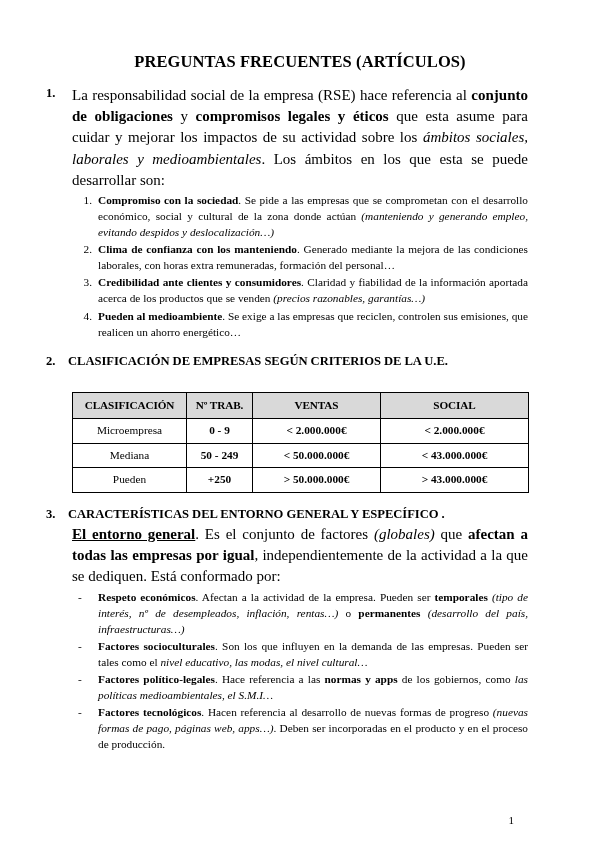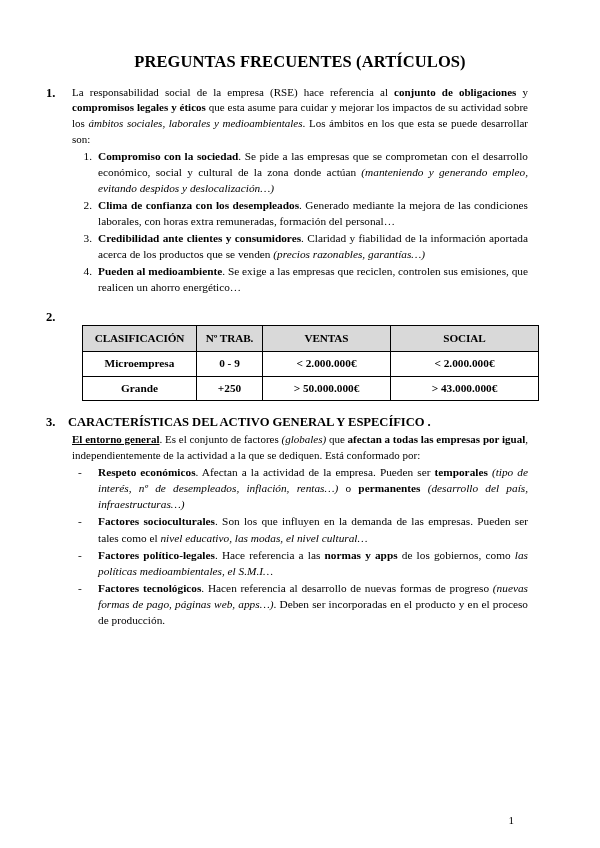--- a/index.html
+++ b/index.html
@@ -54,21 +54,21 @@
   }
   .section-num {
     position: absolute;
     left: 0;
     top: 0;
     font-weight: bold;
   }
 
   
   .para {
-    font-size: 11px;
+    font-size: 15px;
     line-height: 1.42;
     text-align: justify;
     margin: 2px 0 0 0;
     padding-left: 26px;
     hyphens: none;
   }
 
   
   ol.sublist {
     list-style: none;
@@ -114,21 +114,20 @@
   }
 
   b, .b { font-weight: bold; }
   i, .i { font-style: italic; }
   u, .u { text-decoration: underline; margin-top: 12px; }
 
   
   .table-wrap {
     padding: 16px 72px 0 72px;
     margin-top: 7px;
-    margin-left: 10px;
   }
   table.classif {
     border-collapse: collapse;
     width: 456px;
     table-layout: fixed;
     font-size: 11.3px;
   }
   table.classif th,
   table.classif td {
     border: 1px solid #000000;
@@ -138,21 +137,21 @@
     line-height: 1.2;
   }
   table.classif thead th {
     background: #d9d9d9;
     font-weight: bold;
     font-size: 11.2px;
     padding: 6px 2px;
     letter-spacing: -0.1px;
   }
   table.classif tbody td:first-child {
-    font-weight: bold;
+    font-weight: normal;
     text-align: center;
   }
   table.classif tbody td {
     font-weight: bold;
   }
   col.c1 { width: 114px; }
   col.c2 { width: 66px; }
   col.c3 { width: 128px; }
   col.c4 { width: 148px; }
 
@@ -177,31 +176,32 @@
   <div class="section">
     <div class="section-head">
       <span class="section-num">1.</span>
     </div>
 
     <p class="para"><span>La responsabilidad social de la empresa (RSE) hace referencia al </span><b>conjunto de obligaciones</b><span> y </span><b>compromisos legales y éticos</b><span> que esta asume para cuidar y mejorar los impactos de su actividad sobre los </span><i>ámbitos sociales, laborales y medioambientales</i><span>. Los ámbitos en los que esta se puede desarrollar son:</span></p>
 
     <ol class="sublist">
       <li><span class="marker">1.</span><b>Compromiso con la sociedad</b><span>. Se pide a las empresas que se comprometan con el desarrollo económico, social y cultural de la zona donde actúan </span><i>(manteniendo y generando empleo, evitando despidos y deslocalización…)</i></li>
 
-      <li><span class="marker">2.</span><b>Clima de confianza con los desempleados</b><span>. Generado mediante la mejora de las condiciones laborales, con horas extra remuneradas, formación del personal…</span><i></i></li>
+      <li><span class="marker">2.</span><b>Clima de confianza con los manteniendo</b><span>. Generado mediante la mejora de las condiciones laborales, con horas extra remuneradas, formación del personal…</span><i></i></li>
 
       <li><span class="marker">3.</span><b>Credibilidad ante clientes y consumidores</b><span>. Claridad y fiabilidad de la información aportada acerca de los productos que se venden </span><i>(precios razonables, garantías…)</i></li>
 
       <li><span class="marker">4.</span><b>Pueden al medioambiente</b><span>. Se exige a las empresas que reciclen, controlen sus emisiones, que realicen un ahorro energético…</span><i></i></li>
     </ol>
   </div>
 
   <div class="section">
     <div class="section-head">
       <span class="section-num">2.</span>
+      <span>CLASIFICACIÓN DE EMPRESAS SEGÚN CRITERIOS DE LA U.E.</span>
     </div>
   </div>
 
   <div class="table-wrap">
     <table class="classif">
       <colgroup>
         <col class="c1">
           <col class="c2">
           <col class="c3">
           <col class="c4">
@@ -215,33 +215,39 @@
         </tr>
       </thead>
       <tbody>
         <tr>
           <td>Microempresa</td>
           <td>0 - 9</td>
           <td>&lt; 2.000.000€</td>
           <td>&lt; 2.000.000€</td>
         </tr>
         <tr>
-          <td>Grande</td>
+          <td>Mediana</td>
+          <td>50 - 249</td>
+          <td>&lt; 50.000.000€</td>
+          <td>&lt; 43.000.000€</td>
+        </tr>
+        <tr>
+          <td>Pueden</td>
           <td>+250</td>
           <td>&gt; 50.000.000€</td>
           <td>&gt; 43.000.000€</td>
         </tr>
       </tbody>
     </table>
   </div>
 
   <div class="section">
     <div class="section-head">
       <span class="section-num">3.</span>
-      <span>CARACTERÍSTICAS DEL ACTIVO GENERAL Y ESPECÍFICO .</span>
+      <span>CARACTERÍSTICAS DEL ENTORNO GENERAL Y ESPECÍFICO .</span>
     </div>
 
     <p class="para"><b class="u">El entorno general</b><span>. Es el conjunto de factores </span><i>(globales)</i><span> que </span><b>afectan a todas las empresas por igual</b><span>, independientemente de la actividad a la que se dediquen. Está conformado por:</span></p>
 
     <ul class="dashlist">
       <li><span class="marker">-</span><b>Respeto económicos</b><span>. Afectan a la actividad de la empresa. Pueden ser </span><b>temporales</b><span> </span><i>(tipo de interés, nº de desempleados, inflación, rentas…)</i><span> o </span><b>permanentes</b><span> </span><i>(desarrollo del país, infraestructuras…)</i></li>
 
       <li><span class="marker">-</span><b>Factores socioculturales</b><span>. Son los que influyen en la demanda de las empresas. Pueden ser tales como el </span><b></b><span></span><i>nivel educativo, las modas, el nivel cultural…</i></li>
 
       <li><span class="marker">-</span><b>Factores político-legales</b><span>. Hace referencia a las </span><b>normas y apps</b><span> de los gobiernos, como </span><i>las políticas medioambientales, el S.M.I…</i></li>

